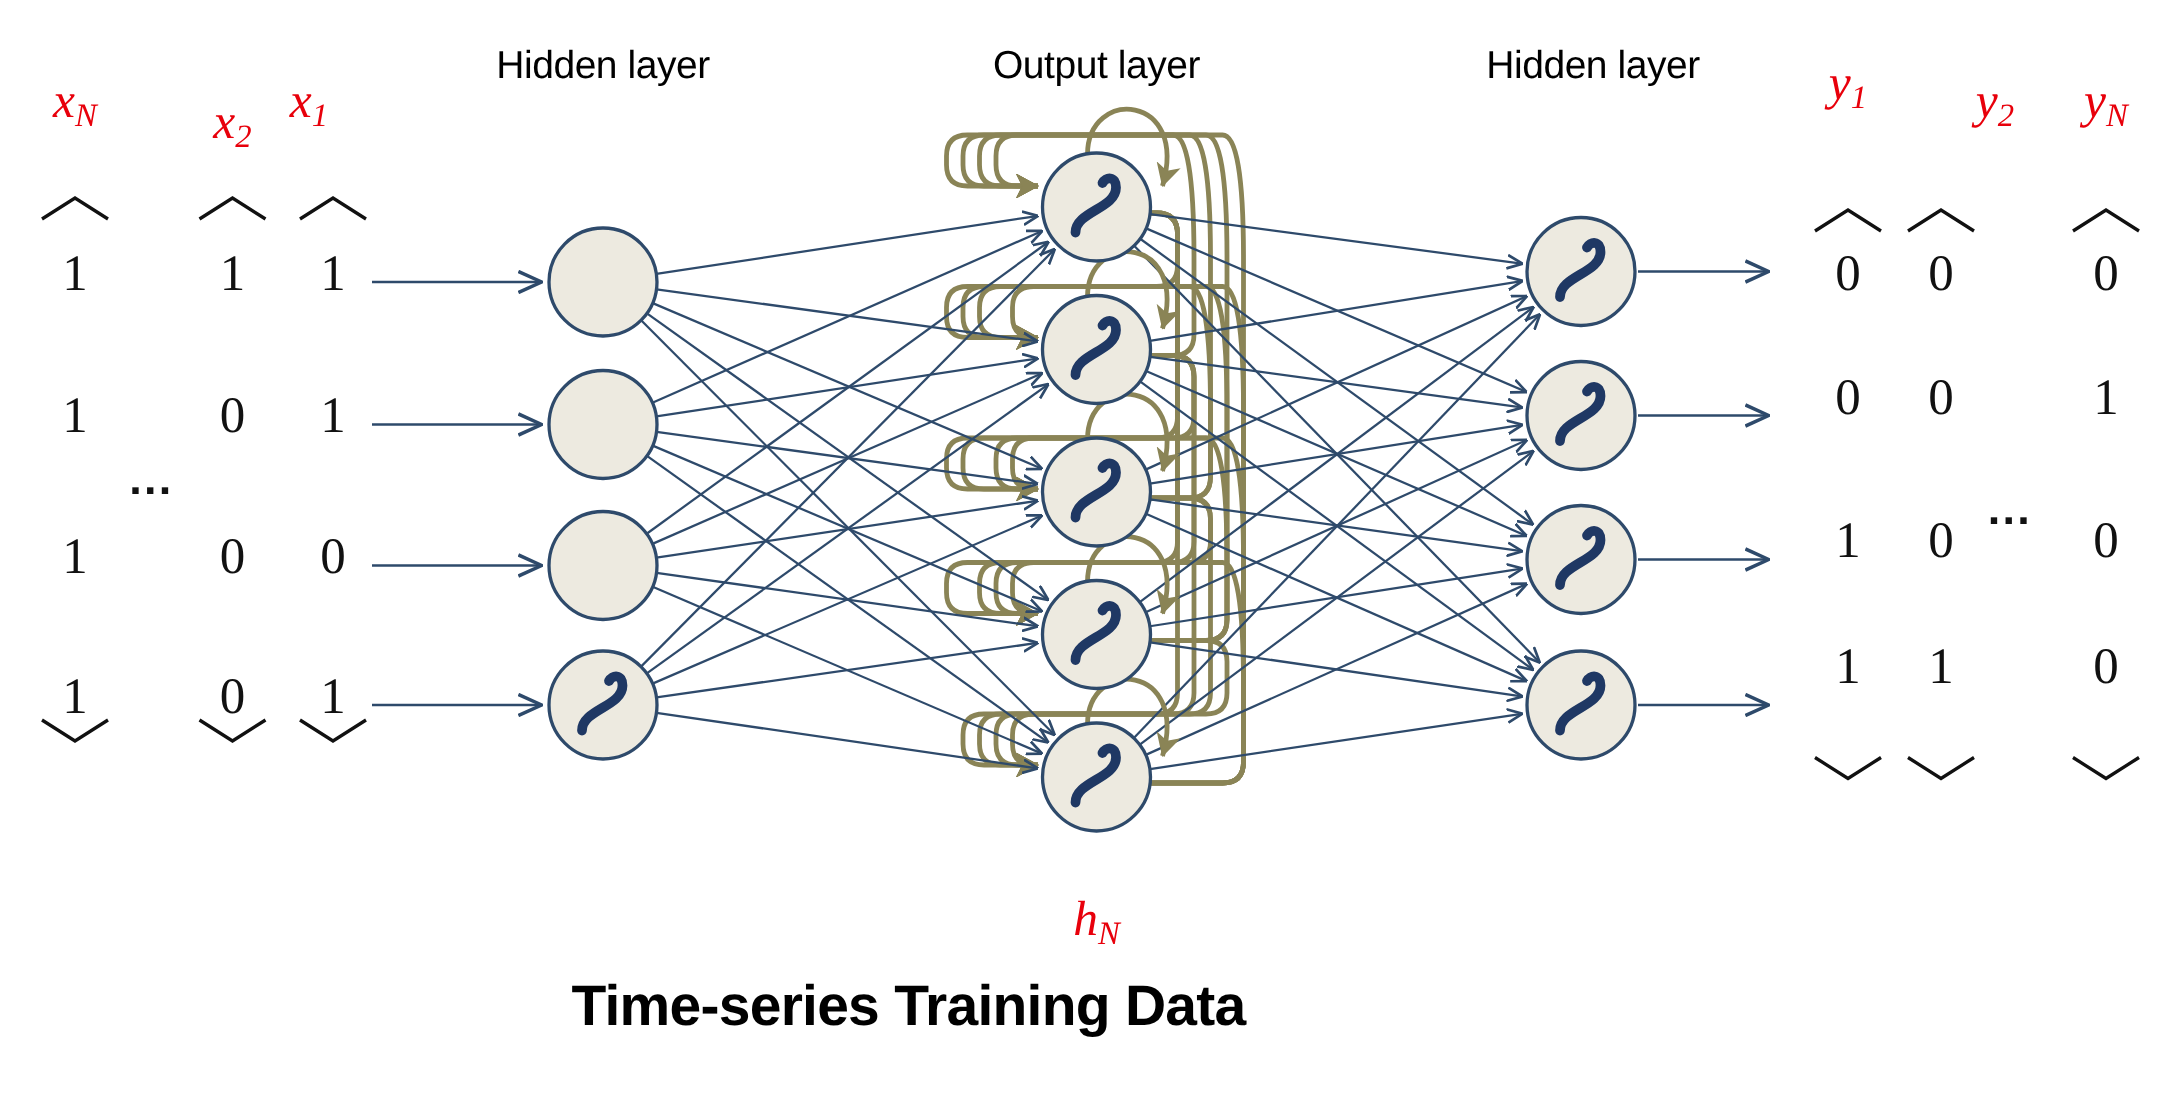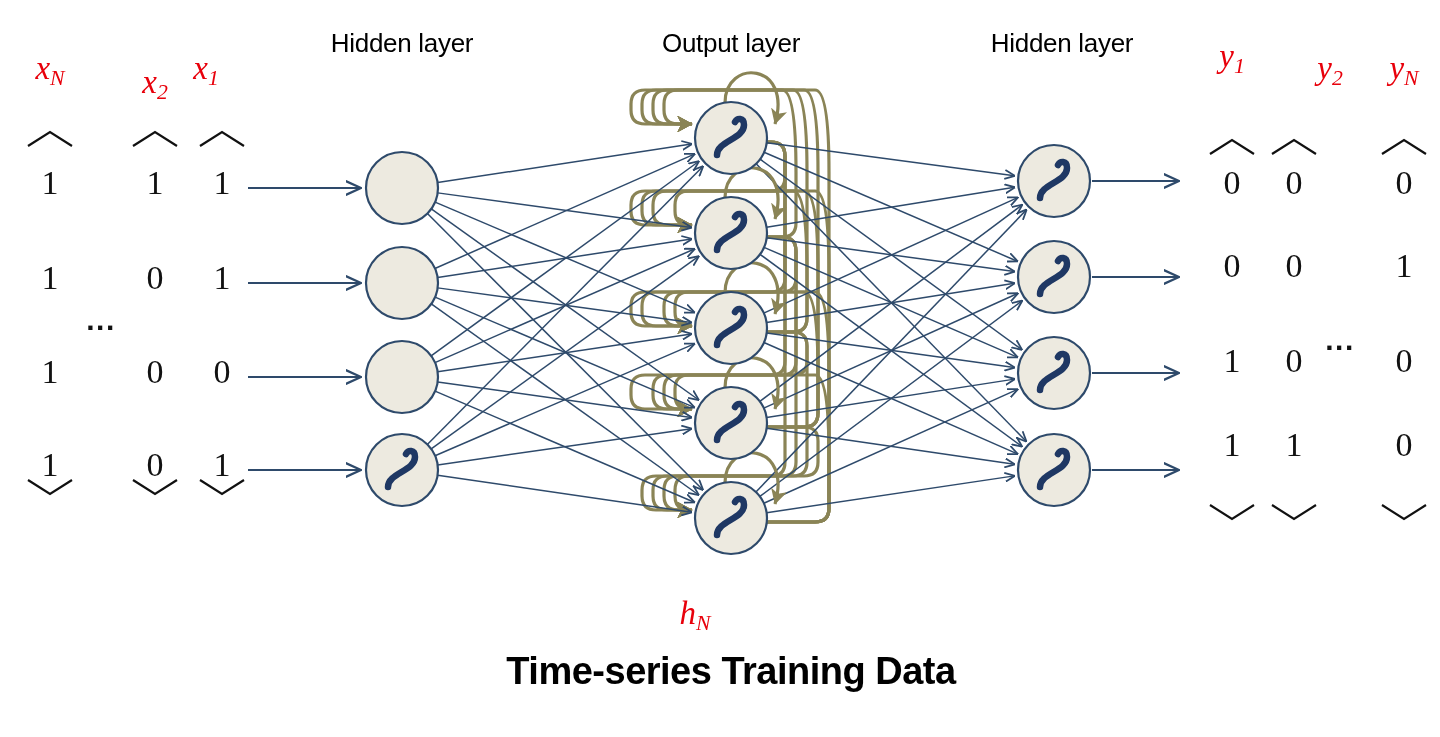--- a/index.html
+++ b/index.html
@@ -62,21 +62,20 @@
     text-align: center;
     line-height: 1;
   }
   .caption {
     position: absolute;
     font-family: "Liberation Sans", sans-serif;
     font-weight: bold;
     font-size: 38px;
     color: #000000;
     white-space: nowrap;
-    text-align: center;
     letter-spacing: -0.5px;
   }
 </style>
 </head>
 <body>
 
 <div id="root">
 
   <svg id="net-svg" viewBox="0 0 1440 737">
     <defs>
@@ -270,17 +269,17 @@
       <div class="datum" style="left: 1184px; top: 164px; width: 220px;">0</div>
       <div class="datum" style="left: 1184px; top: 247px; width: 220px;">0</div>
       <div class="datum" style="left: 1184px; top: 342px; width: 220px;">0</div>
       <div class="datum" style="left: 1184px; top: 426px; width: 220px;">1</div>
       <div class="var-label" style="left: 1294px; top: 50px; width: 220px;">y<sub>N</sub></div>
       <div class="datum" style="left: 1294px; top: 164px; width: 220px;">0</div>
       <div class="datum" style="left: 1294px; top: 247px; width: 220px;">1</div>
       <div class="datum" style="left: 1294px; top: 342px; width: 220px;">0</div>
       <div class="datum" style="left: 1294px; top: 426px; width: 220px;">0</div>
       <div class="ellipsis" style="left: 1230px; top: 325px; width: 220px;">...</div>
-      <div class="var-label" style="left: 585px; top: 595px; width: 220px; text-align: center;">h<sub>N</sub></div>
+      <div class="var-label" style="left: 621px; top: 595px; width: 220px; text-align: center;">h<sub>N</sub></div>
       <div class="caption" style="left: 381px; top: 650px; width: 700px;">Time-series Training Data</div>
     </div>
 
 </div>
 
 </body></html>

